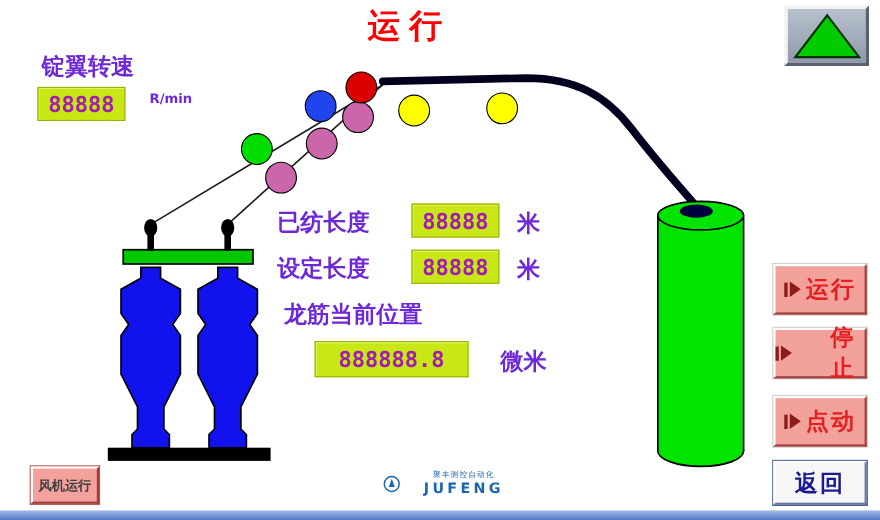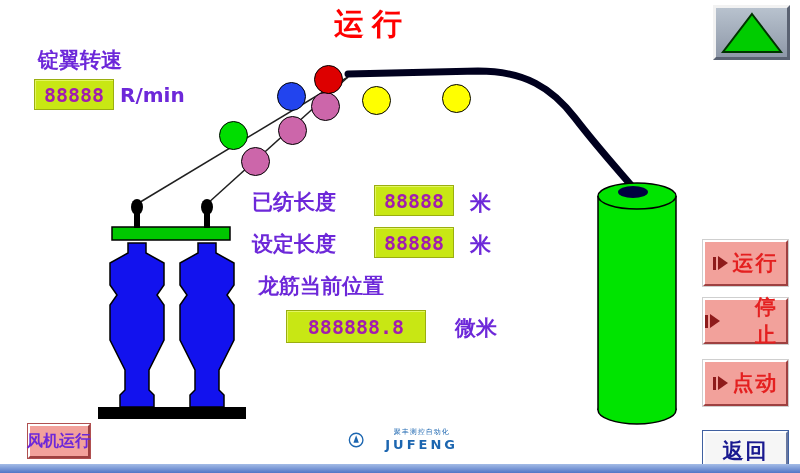--- a/index.html
+++ b/index.html
@@ -34,21 +34,21 @@
     box-shadow:0 0 0 1px #4060A0;
   }
   .play-icon{display:inline-flex;align-items:center;}
   .play-bar{width:3px;height:13px;background:#8E1B1B;margin-right:2px;}
   .play-tri{width:0;height:0;border-left:10px solid #8E1B1B;border-top:7px solid transparent;border-bottom:7px solid transparent;}
   .fan-btn{
     position:absolute;left:28px;top:424px;width:62px;height:34px;background:#F2A19B;
     border-top:2px solid #FFFFFF;border-left:2px solid #FFFFFF;
     border-bottom:2px solid #9E4040;border-right:2px solid #9E4040;
     box-shadow:0 0 0 1px #B05050;
-    color:#6d28d9;font-size:16px;font-weight:bold;
+    color:#404040;font-size:12px;font-weight:bold;
     display:flex;align-items:center;justify-content:center;white-space:nowrap;text-align:center;
   }
   .up-btn{
     position:absolute;right:10px;top:5px;width:77px;height:55px;
     background:linear-gradient(180deg,#B8C2CE,#8E98A8);
     border-top:3px solid #F2F2F2;border-left:3px solid #F2F2F2;
     border-bottom:3px solid #5A6272;border-right:3px solid #5A6272;
     display:flex;align-items:center;justify-content:center;
   }
   .machine{position:absolute;left:0;top:0;pointer-events:none;}
@@ -117,21 +117,21 @@
   <div class="title">运行</div>
 
   <button class="up-btn">
     <svg width="66" height="46" viewBox="0 0 66 46">
       <polygon points="33,4 62,42 4,42" fill="#00CC00" stroke="#003300" stroke-width="2"></polygon>
     </svg>
   </button>
 
   <div class="label" style="left:38px;top:46px;font-size:21px;">锭翼转速</div>
   <div class="valbox" style="left:34px;top:79px;width:78px;height:29px;">88888</div>
-  <div class="label" style="left:120px;top:83px;font-size:20px;">R/min</div>
+  <div class="label" style="left:136px;top:83px;font-size:12px;">R/min</div>
 
   <div class="label" style="left:252px;top:188px;font-size:21px;">已纺长度</div>
   <div class="valbox" style="left:374px;top:185px;width:78px;height:29px;">88888</div>
   <div class="label" style="left:470px;top:189px;font-size:21px;">米</div>
 
   <div class="label" style="left:252px;top:230px;font-size:21px;">设定长度</div>
   <div class="valbox" style="left:374px;top:227px;width:78px;height:29px;">88888</div>
   <div class="label" style="left:470px;top:231px;font-size:21px;">米</div>
 
   <div class="label" style="left:258px;top:272px;font-size:21px;">龙筋当前位置</div>
@@ -152,21 +152,21 @@
       </span>
     <span>停止</span>
   </button>
   <button class="btn3d" style="top:360px;">
     <span class="play-icon">
         <span class="play-bar"></span>
         <span class="play-tri"></span>
       </span>
     <span>点动</span>
   </button>
-  <button class="btn3d btn-back" style="top:419px;height:40px;margin-top:12px;">
+  <button class="btn3d btn-back" style="top:419px;height:40px;">
     <span>返回</span>
   </button>
 
   <button class="fan-btn">
     <span>风机运行</span>
   </button>
 
   <div class="logo">
     <svg width="24" height="24" viewBox="0 0 24 24">
       <circle cx="12" cy="12" r="10" fill="none" stroke="#1C66B0" stroke-width="2"></circle>

